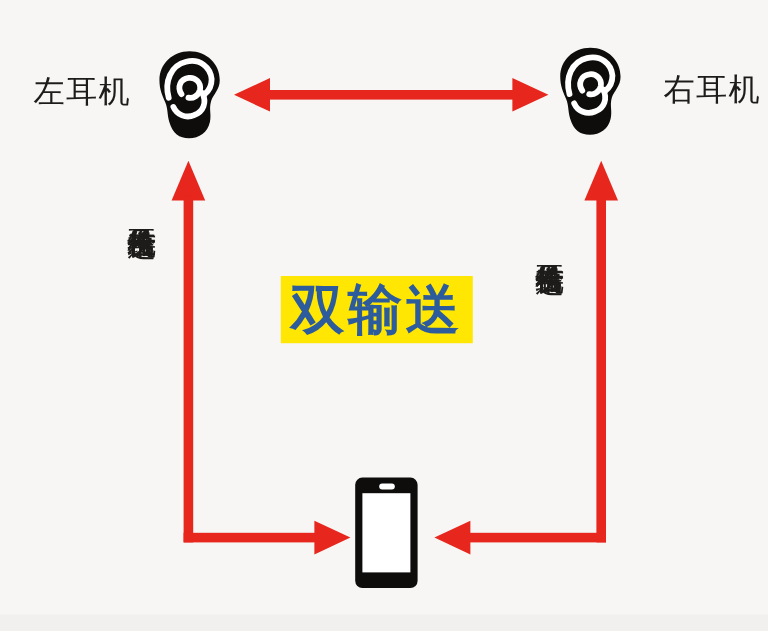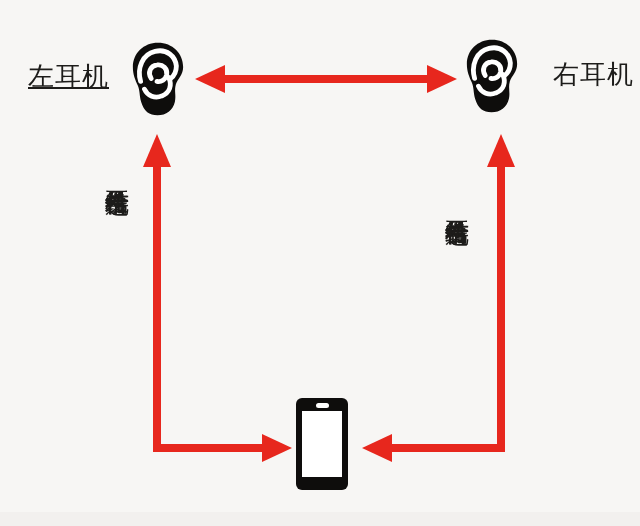--- a/index.html
+++ b/index.html
@@ -60,21 +60,21 @@
   .bottom-band{
     position:absolute;left:0;top:512px;width:640px;height:14px;
     background:#f2f0ee;
   }
 </style>
 </head>
 <body>
 
 <div id="stage">
 
-  <div class="ear-label" style="left:28px;top:62px;text-decoration:underline;">左耳机</div>
+  <div class="ear-label" style="left:28px;top:62px;">左耳机</div>
 
   <div class="ear-label" style="left:553px;top:60px;">右耳机</div>
 
   <div class="ear" style="left:129px;top:40px;">
     <svg width="58" height="77" viewBox="0 0 60 78" aria-hidden="true">
       <path fill="currentColor" d="M30,2 C15,2 4,13 4,27 C4,35 6.5,40 9,46
         C11.5,52 10.5,56 12.5,63 C15.5,73 21,77 29.5,77 C38.5,77 45.5,72 47.5,63
         C49,56 46.5,52 48.5,45 C50.5,39 56,35 56,27 C56,13 45,2 30,2 Z"></path>
       <path fill="none" stroke="#ffffff" stroke-width="5" stroke-linecap="round" d="M12,42 C8,28 14,14 27,11 C39,8 48,16 49,26 C49,31 47,36 43,39"></path>
       <path fill="none" stroke="#ffffff" stroke-width="5" stroke-linecap="round" d="M23,39 C19,33 22,26 29,25 C35,24 40,29 39,35 C38,40 33,43 29,42"></path>
@@ -110,20 +110,23 @@
     <div class="head head-up" style="left:487px;top:134px;"></div>
     <div class="shaft-v" style="left:497px;top:164px;height:288px;"></div>
     <div class="shaft-h" style="left:390px;top:444px;width:115px;"></div>
     <div class="head head-left" style="left:362px;top:434px;"></div>
   </div>
 
   <div class="v-note" style="left:103px;top:172px;height:200px;">传递信号给左耳机</div>
 
   <div class="v-note" style="left:443px;top:202px;height:200px;">传递信号给右耳机</div>
 
+  <div class="banner">
+    <span class="banner-text">双输送</span>
+  </div>
 
   <div class="phone">
     <div class="phone-earpiece"></div>
     <div class="phone-screen"></div>
   </div>
 
   <div class="bottom-band"></div>
 
 </div>
 

